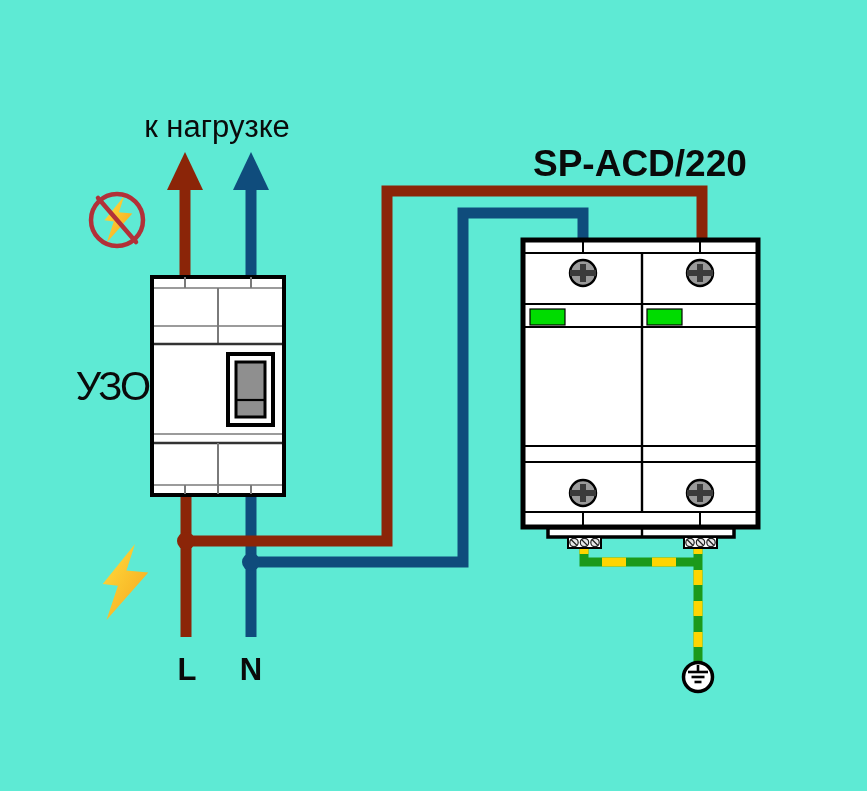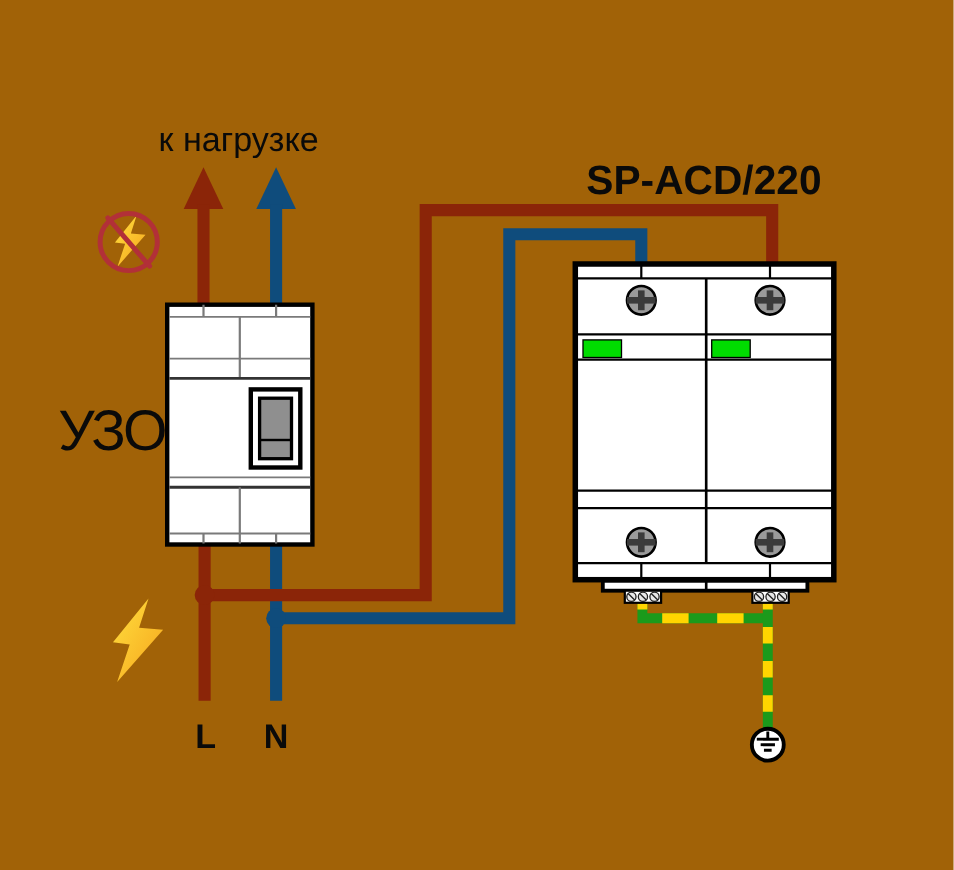--- a/index.html
+++ b/index.html
@@ -1,26 +1,26 @@
 <!DOCTYPE html>
 <html><head>
 <meta charset="utf-8">
 <style>
   html,body{margin:0;padding:0;background:#ffffff;}
   #stage{
     position:relative;
     width:867px;height:791px;
-    background:#a16207;
+    background:#5eead4;
     font-family:"Liberation Sans", sans-serif;
     overflow:hidden;
   }
   .label{position:absolute;color:#0a0a0a;line-height:1;white-space:nowrap;}
   .label-load{left:117px;top:111px;width:200px;text-align:center;font-size:31px;}
   .label-model{left:533px;top:105px;font-size:37px;font-weight:bold;margin-top:40px;}
-  .label-rcd{left:53px;top:366px;width:96px;text-align:right;font-size:52px;letter-spacing:-2px;}
+  .label-rcd{left:53px;top:366px;width:96px;text-align:right;font-size:40px;letter-spacing:-2px;}
   .label-l{left:170px;top:654px;width:34px;text-align:center;font-size:31px;font-weight:bold;}
   .label-n{left:234px;top:654px;width:34px;text-align:center;font-size:31px;font-weight:bold;}
   svg{position:absolute;left:0;top:0;}
 </style>
 </head>
 <body>
 
 <div id="stage">
 
   <svg width="867" height="791" viewBox="0 0 867 791">

